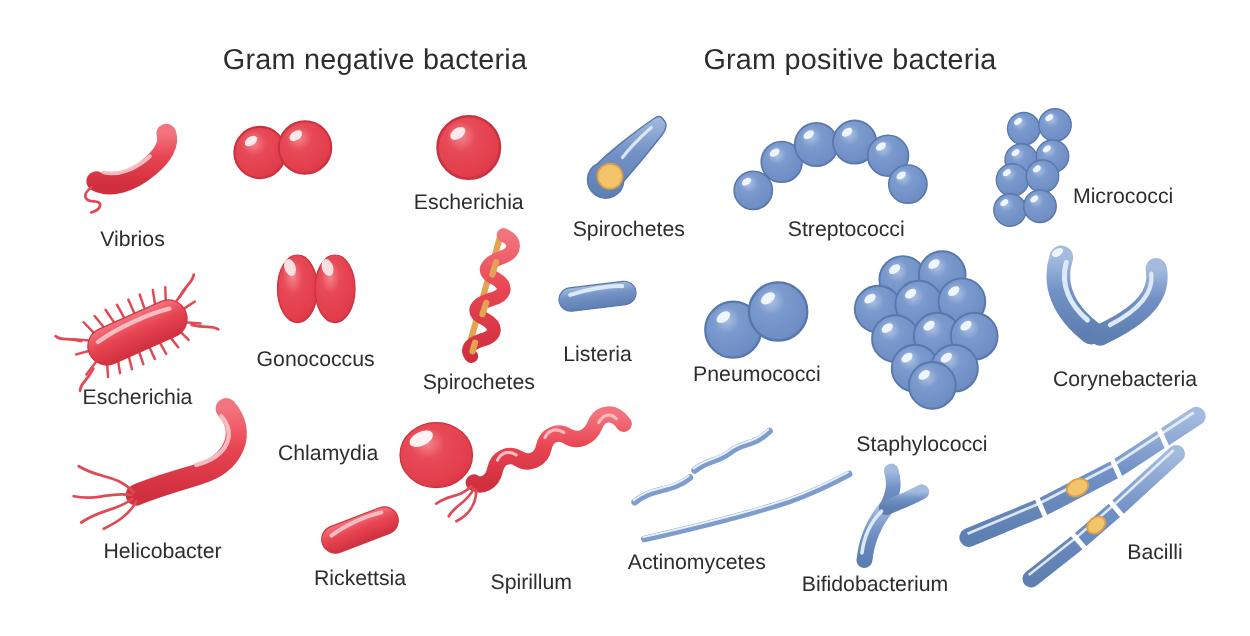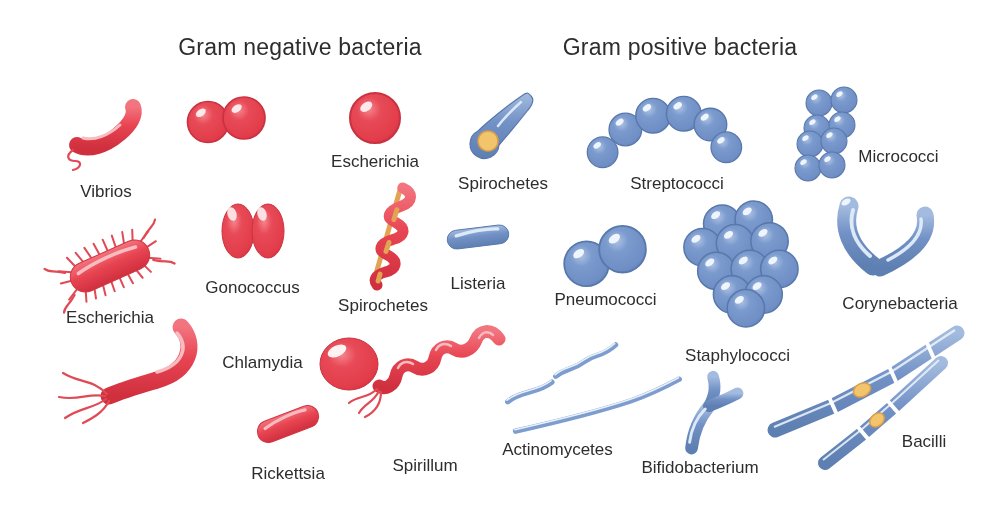--- a/index.html
+++ b/index.html
@@ -107,38 +107,39 @@
     </svg>
     <figcaption class="cap" style="margin-top:8px">Spirochetes</figcaption>
   </figure>
 
   <figure class="bact" style="left:45px;top:315px;width:170px">
     <svg width="158" height="108" viewBox="0 0 158 108">
       <path d="M130,12 C146,30 138,56 106,65 C86,71 72,75 58,81" fill="none" stroke="url(#rlin)" stroke-width="17" stroke-linecap="round"></path>
       <path d="M126,18 C138,32 132,50 106,57" fill="none" stroke="#f8bcc0" stroke-width="3.5" stroke-linecap="round"></path>
       <path d="M56,79 C42,64 28,68 12,58 M54,81 C36,78 28,86 8,82 M55,84 C42,94 30,92 14,103 M58,86 C52,98 40,104 32,108" fill="none" stroke="#e04a55" stroke-width="2.2" stroke-linecap="round"></path>
     </svg>
+    <figcaption class="cap" style="margin-top:8px">Helicobacter</figcaption>
   </figure>
 
   <figure class="bact" style="left:210px;top:336px;width:170px;height:60px">
     <svg class="abs" style="left:108px;top:0" width="62" height="56" viewBox="0 0 62 56">
       <ellipse cx="31" cy="28" rx="29" ry="26" fill="url(#rg)" stroke="#c93240"></ellipse>
       <ellipse cx="19" cy="15" rx="10" ry="5.5" fill="#fef2f3" transform="rotate(-25 19 15)"></ellipse>
     </svg>
     <figcaption class="cap abs" style="left:0;top:17px;width:105px">Chlamydia</figcaption>
   </figure>
 
   <figure class="bact" style="left:218px;top:398px;width:140px">
     <svg width="75" height="50" viewBox="0 0 75 50">
       <g transform="rotate(-21 37 26)">
         <rect x="5" y="15" width="64" height="22" rx="11" fill="url(#rlin)" stroke="#cf3642"></rect>
         <path d="M14,22 C28,18 46,17 58,19" fill="none" stroke="#f8bcc0" stroke-width="3.2" stroke-linecap="round"></path>
       </g>
     </svg>
-    <figcaption class="cap" style="margin-top:16px">Rickettsia</figcaption>
+    <figcaption class="cap" style="margin-top:5px">Rickettsia</figcaption>
   </figure>
 
   <figure class="bact" style="left:335px;top:325px;width:180px">
     <svg width="165" height="112" viewBox="0 0 165 112">
       <path d="M156,14 C148,3 137,5 133,15 C129,25 119,29 111,24 C103,19 94,23 92,33 C90,43 80,47 72,42 C64,37 55,41 53,51 C51,61 42,65 36,61" fill="none" stroke="url(#rlin)" stroke-width="13" stroke-linecap="round"></path>
       <path d="M150,10 C145,5 139,7 136,13 M108,21 C102,17 96,19 93,25 M70,39 C64,35 58,37 55,43" fill="none" stroke="#f8bcc0" stroke-width="2.5" stroke-linecap="round"></path>
       <path d="M34,64 C24,74 16,70 6,78 M36,66 C30,78 22,78 16,88 M38,67 C38,80 30,88 22,92" fill="none" stroke="#e04a55" stroke-width="2.2" stroke-linecap="round"></path>
     </svg>
     <figcaption class="cap" style="margin-top:19px">Spirillum</figcaption>
   </figure>

